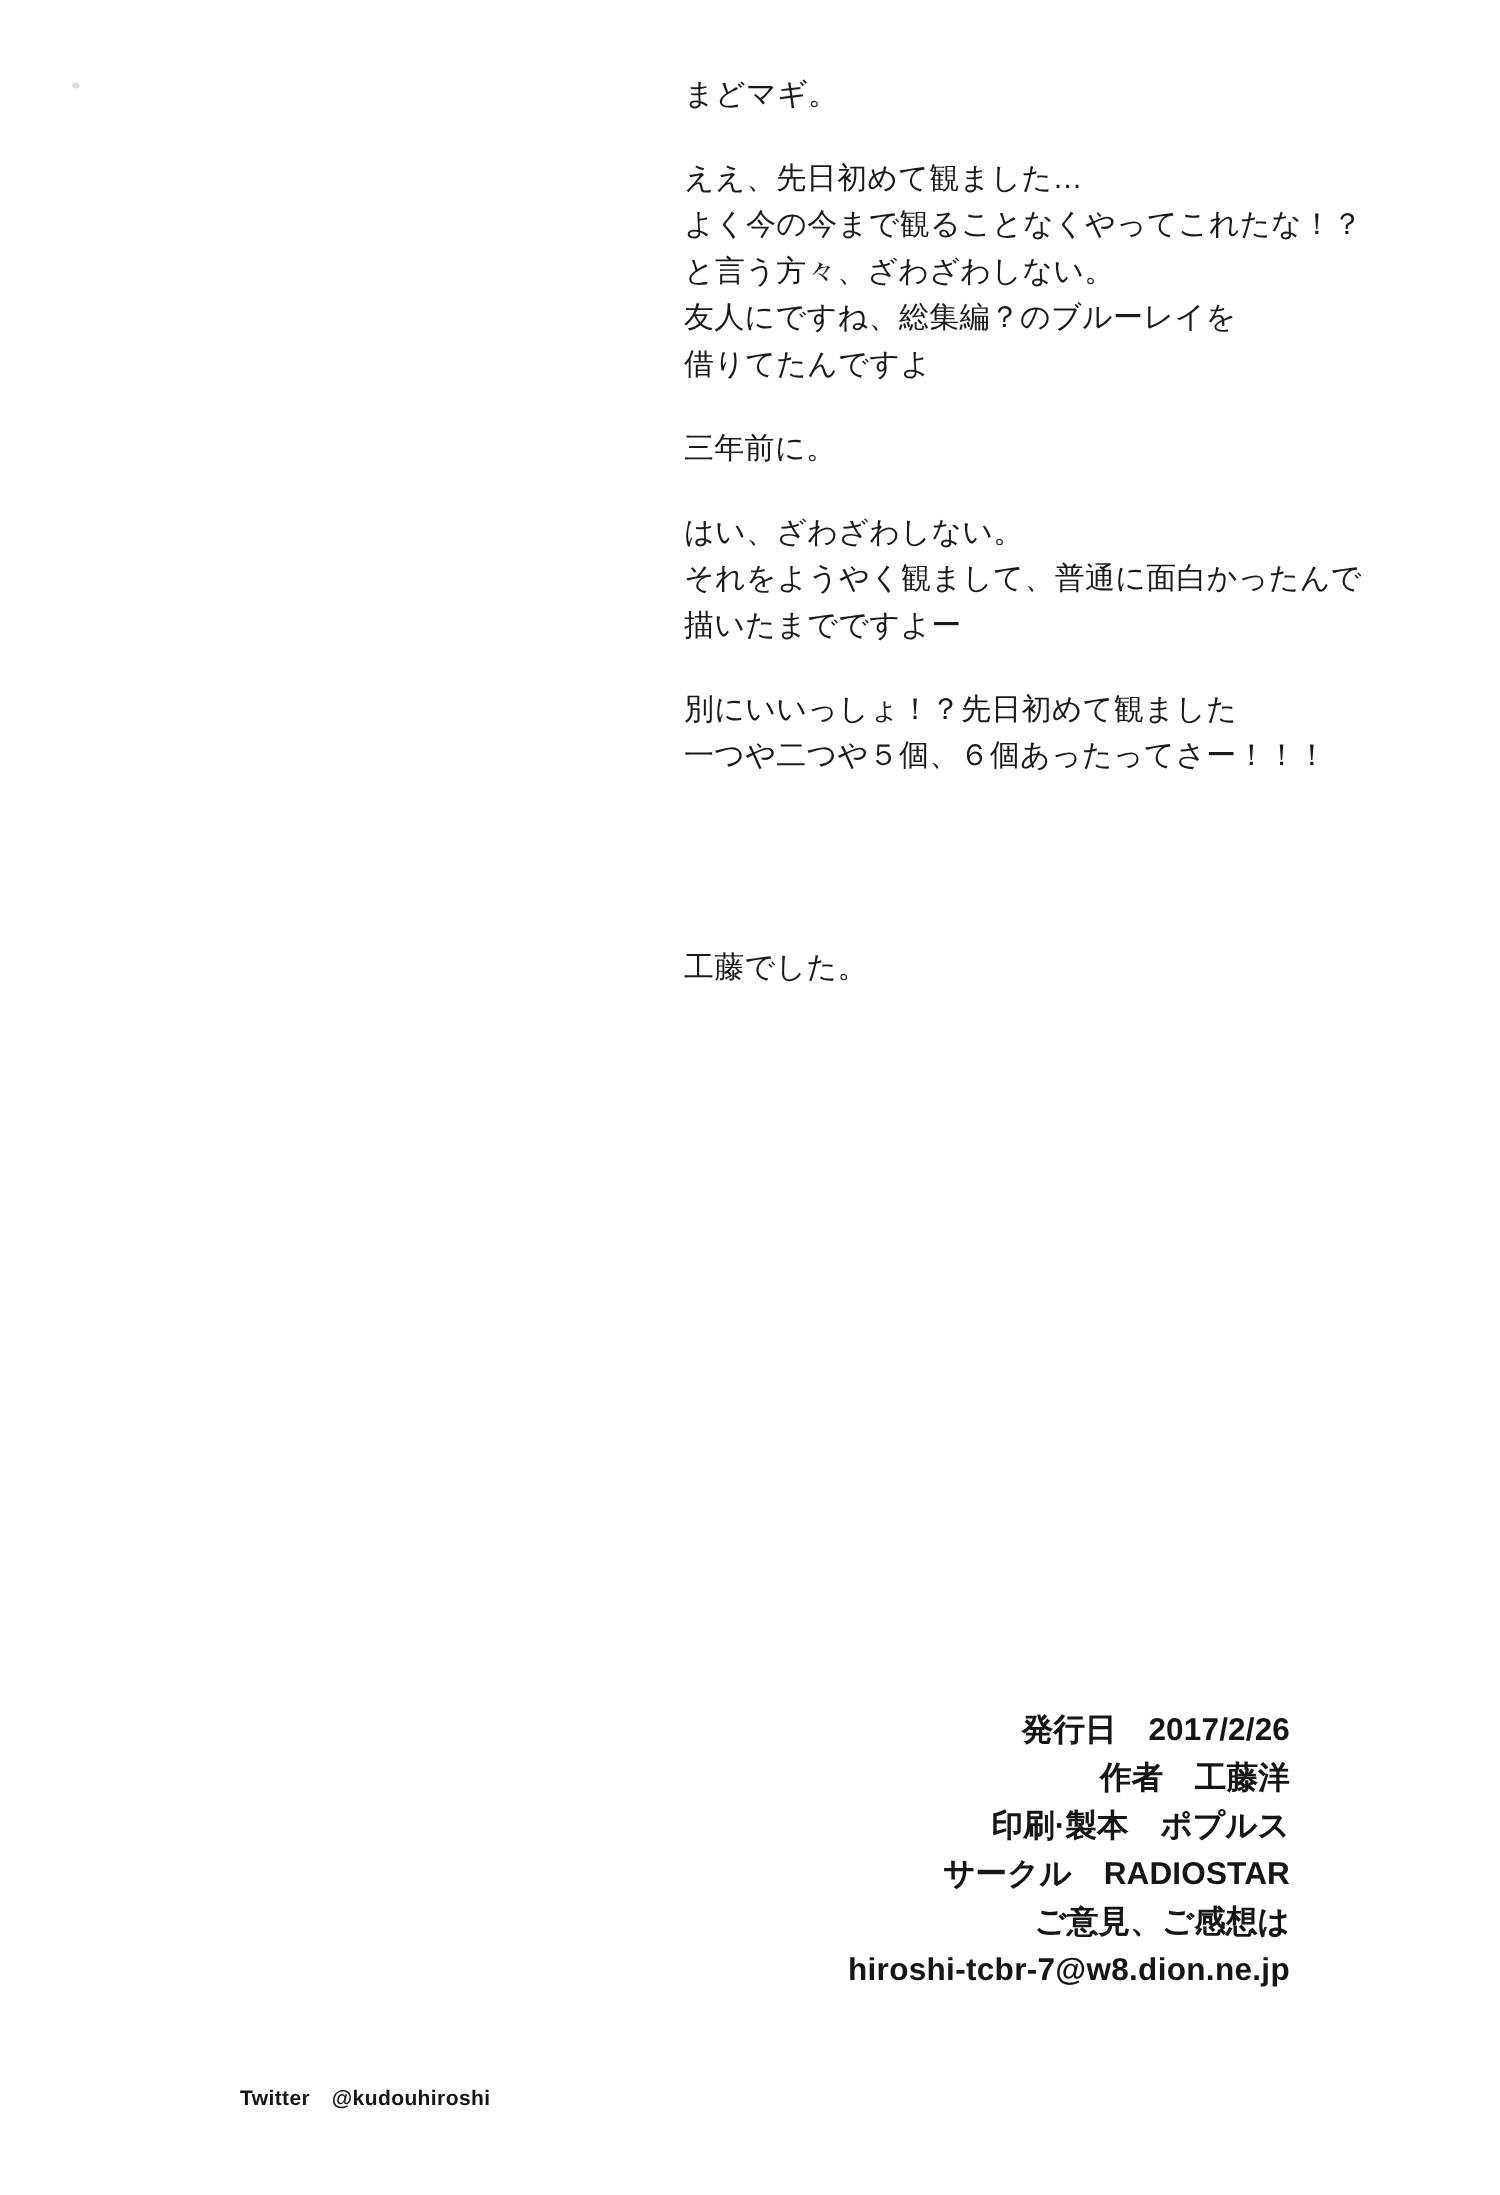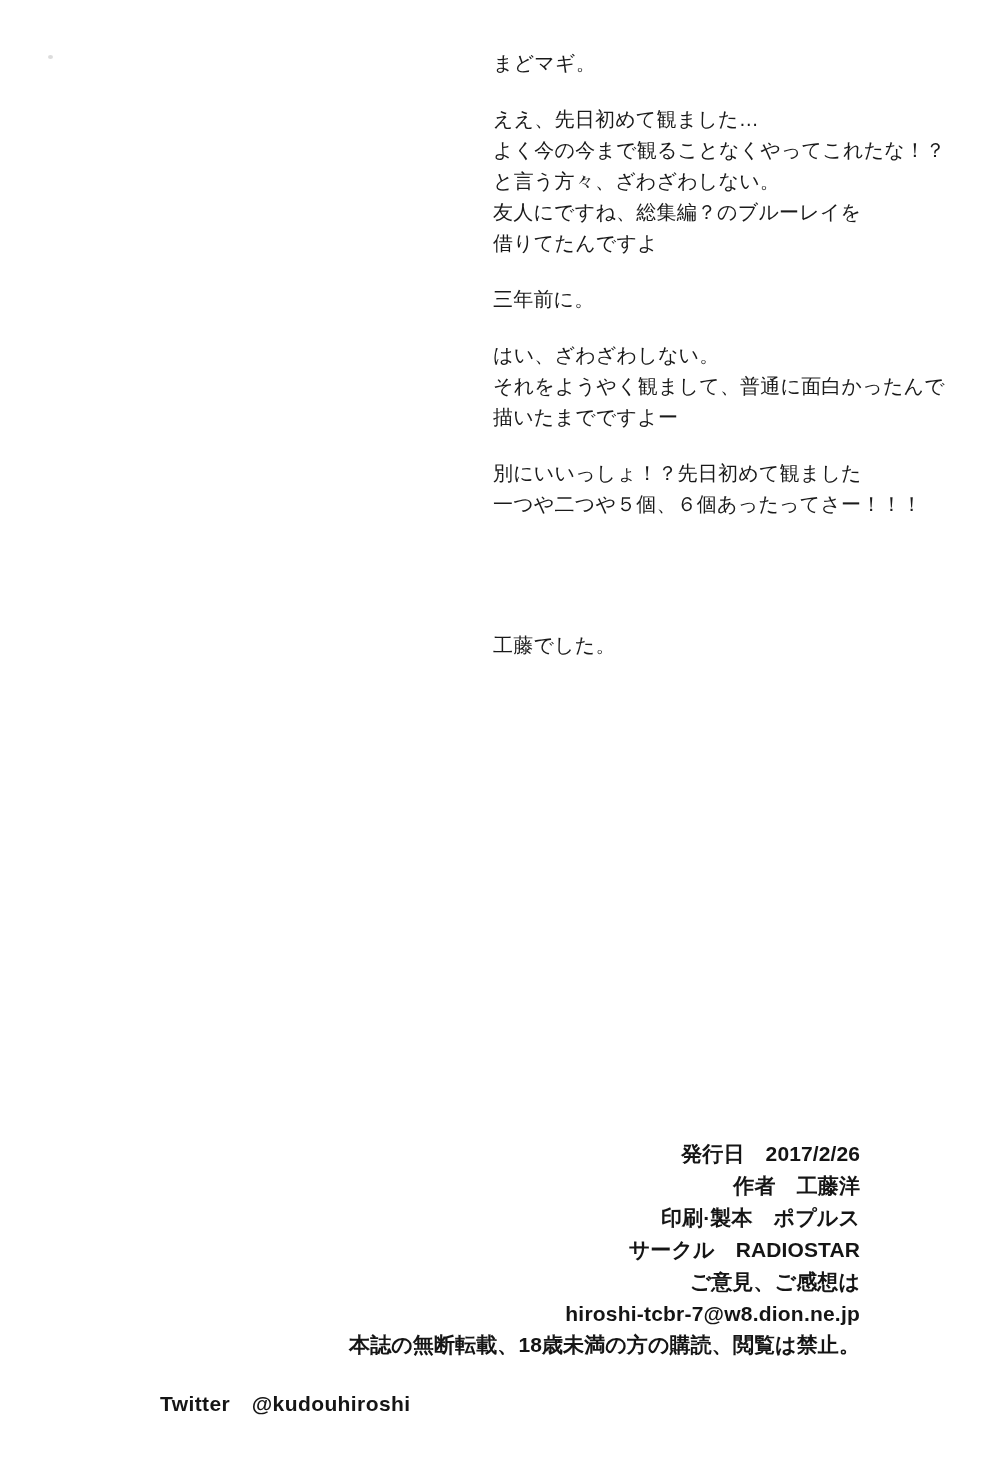--- a/index.html
+++ b/index.html
@@ -15,21 +15,20 @@
     font-family: "Liberation Sans", "DejaVu Sans", sans-serif;
     color: #1a1a1a;
     overflow: hidden;
   }
   
   .afterword {
     position: absolute;
     left: 456px;
     top: 48px;
     width: 500px;
-    margin-left: 37px;
   }
   .afterword p {
     margin: 0;
     font-size: 20px;
     line-height: 1.55;
     letter-spacing: 0.01em;
     white-space: pre-wrap;
     color: #1a1a1a;
   }
   .afterword .gap {
@@ -55,21 +54,21 @@
     color: #151515;
     text-align: right;
   }
   .colophon .mail {
     letter-spacing: 0.01em;
   }
   .twitter {
     position: absolute;
     left: 160px;
     top: 1390px;
-    font-size: 21px;
+    font-size: 14px;
     font-weight: bold;
     letter-spacing: 0.02em;
     white-space: pre-wrap;
     color: #151515;
   }
   
   .speck {
     position: absolute;
     left: 48px;
     top: 55px;
@@ -107,18 +106,17 @@
     <p>工藤でした。</p>
   </div>
 
   <div class="colophon">
     <p>発行日　2017/2/26</p>
     <p>作者　工藤洋</p>
     <p>印刷·製本　ポプルス</p>
     <p>サークル　RADIOSTAR</p>
     <p>ご意見、ご感想は</p>
     <p class="mail">hiroshi-tcbr-7@w8.dion.ne.jp</p>
-    <p>本誌の無断転載、18歳未満の方の購読、閲覧は禁止。</p>
   </div>
 
   <div class="twitter">Twitter　@kudouhiroshi</div>
 
 </div>
 
 </body></html>

